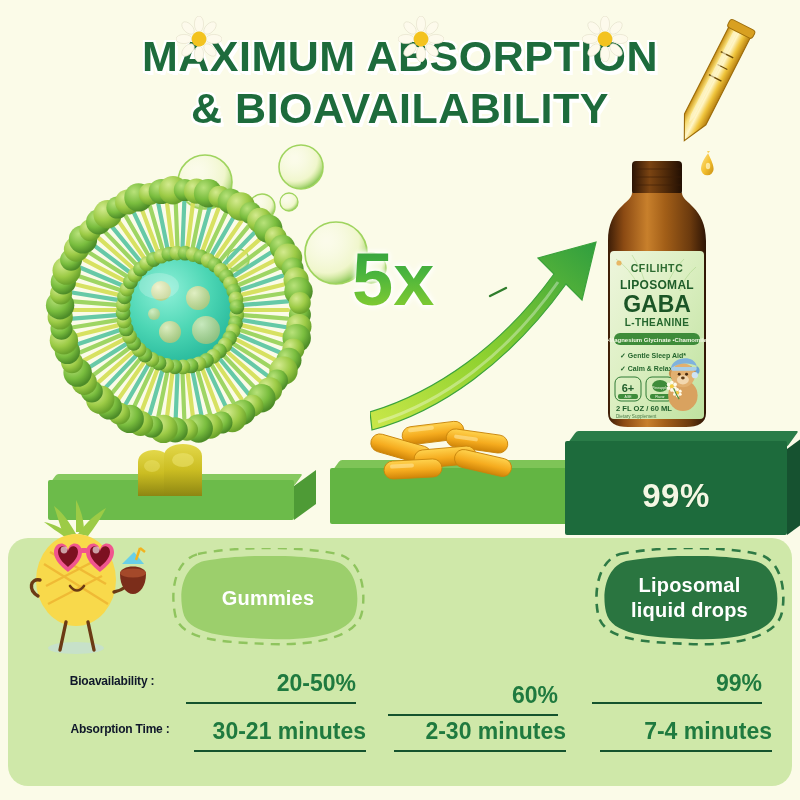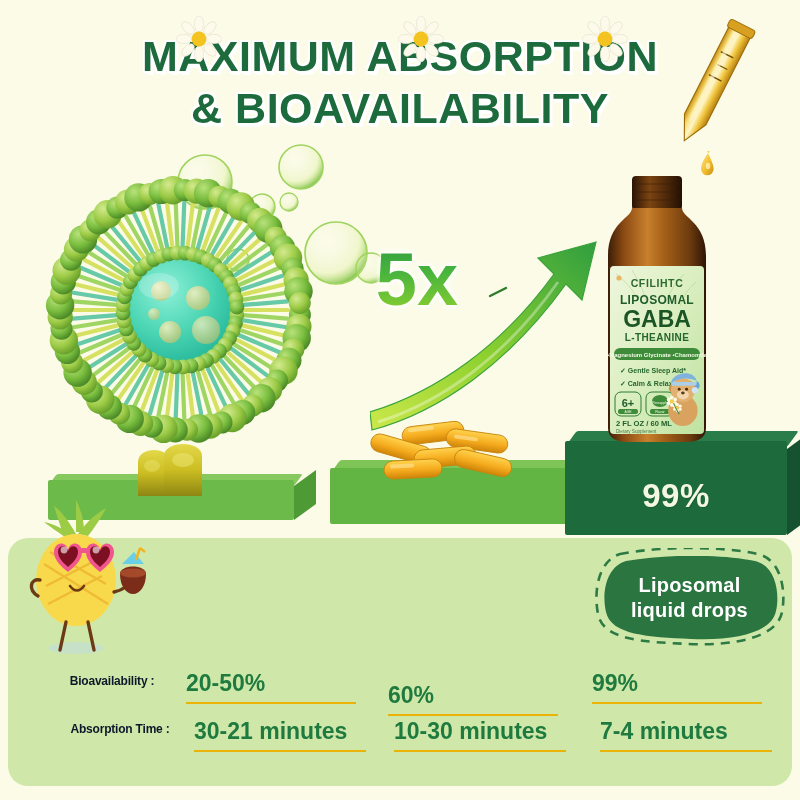--- a/index.html
+++ b/index.html
@@ -27,21 +27,21 @@
 
   
   .liposome{position:absolute;left:28px;top:160px;width:310px;height:300px;}
 
   
   .bubbles{position:absolute;left:150px;top:120px;width:260px;height:170px;}
 
   
   .five-x{
     position:absolute;left:352px;top:243px;width:130px;
-    font-size:74px;font-weight:bold;line-height:74px;text-align:center;
+    font-size:74px;font-weight:bold;line-height:74px;text-align:left;
     background:linear-gradient(180deg,#2f9e3f 0%,#49b43d 40%,#8fd12e 100%);
     -webkit-background-clip:text;background-clip:text;color:transparent;
     -webkit-text-stroke:0px transparent;
     filter:drop-shadow(0 0 3px #ffffff) drop-shadow(0 0 2px #ffffff);
   }
 
   
   .arrow{position:absolute;left:370px;top:240px;width:260px;height:200px;}
 
   
@@ -68,21 +68,21 @@
     position:absolute;left:0;top:52px;width:222px;text-align:center;
     font-size:33px;font-weight:bold;color:#f4f7e3;letter-spacing:.5px;
     text-shadow:1px 1px 0 rgba(0,0,0,.12);
   }
 
   
   .gummies{position:absolute;left:130px;top:440px;width:110px;height:58px;}
   .capsules{position:absolute;left:350px;top:420px;width:180px;height:70px;}
 
   
-  .bottle{position:absolute;left:592px;top:170px;width:130px;height:275px;}
+  .bottle{position:absolute;left:592px;top:155px;width:130px;height:275px;}
 
   
   .panel{
     position:absolute;left:8px;top:538px;width:784px;height:248px;
     background:#cfe8a9;border-radius:20px;
   }
   .pineapple{position:absolute;left:14px;top:500px;width:150px;height:160px;}
 
   
   .blobs{position:absolute;left:0;top:548px;width:800px;height:100px;}
@@ -105,23 +105,23 @@
 
   
   .row{position:absolute;left:0;width:800px;height:46px;}
   #row1{top:668px;}
   #row2{top:716px;margin-left:8px;}
   .row-label{
     position:absolute;left:22px;top:6px;width:180px;text-align:center;
     font-size:12px;font-weight:bold;color:#0f172a;letter-spacing:-.2px;
   }
   .cell{
-    position:absolute;top:2px;text-align:left;
+    position:absolute;top:2px;text-align:right;
     font-size:23px;font-weight:bold;color:#1f7a3f;
-    padding-bottom:5px;border-bottom:2px solid #eab308;
+    padding-bottom:5px;border-bottom:2px solid #14532d;
   }
   #row1 .c1{left:186px;width:170px;}
   #row1 .c2{left:388px;width:170px;margin-top:12px;}
   #row1 .c3{left:592px;width:170px;}
   #row2 .c1{left:186px;width:172px;}
   #row2 .c2{left:386px;width:172px;}
   #row2 .c3{left:592px;width:172px;}
 </style>
 </head>
 <body>
@@ -642,20 +642,31 @@
         <ellipse cx="13" cy="11" rx="13" ry="4.6" fill="#a4492a"></ellipse>
         <path d="M2 2 L14 -10 L24 2 Z" fill="#69d0e8"></path>
         <line x1="16" y1="-2" x2="20" y2="-14" stroke="#f2b31f" stroke-width="2.4"></line>
         <line x1="20" y1="-14" x2="25" y2="-10" stroke="#f2b31f" stroke-width="2.4"></line>
       </g>
     </svg>
   </div>
 
   <div class="blobs">
 
+    <div class="blob-wrap" id="blob1">
+      <svg class="blob-dash" viewBox="0 0 200 100" preserveAspectRatio="none">
+        <path d="M30 6 C70 -2 130 -2 170 6 C194 12 198 44 194 64 C190 88 150 98 100 96
+                 C52 94 12 92 7 66 C2 40 8 12 30 6 Z" fill="none" stroke="#8fc45e" stroke-width="2.4" stroke-dasharray="9 7"></path>
+      </svg>
+      <svg class="blob-fill" viewBox="0 0 184 84" preserveAspectRatio="none">
+        <path d="M28 5 C66 -2 122 -2 158 5 C180 10 184 38 180 55 C176 76 140 85 94 83
+                 C50 81 12 79 7 56 C2 34 8 10 28 5 Z" fill="#9ccf6c"></path>
+      </svg>
+      <div class="blob-text">Gummies</div>
+    </div>
 
 
     <div class="blob-wrap" id="blob3">
       <svg class="blob-dash" viewBox="0 0 195 100" preserveAspectRatio="none">
         <path d="M28 6 C70 -2 128 -2 166 6 C190 12 194 44 190 64 C186 88 146 98 97 96
                  C51 94 11 92 6 66 C1 40 8 12 28 6 Z" fill="none" stroke="#2e7a45" stroke-width="2.6" stroke-dasharray="9 7"></path>
       </svg>
       <svg class="blob-fill" viewBox="0 0 179 84" preserveAspectRatio="none">
         <path d="M26 5 C66 -2 120 -2 155 5 C176 10 180 38 176 55 C172 76 137 85 91 83
                  C48 81 11 79 6 56 C1 34 8 10 26 5 Z" fill="#2a7540"></path>
@@ -714,17 +725,17 @@
   <div class="row" id="row1">
     <div class="row-label">Bioavailability :</div>
     <div class="cell c1">20-50%</div>
     <div class="cell c2">60%</div>
     <div class="cell c3">99%</div>
   </div>
 
   <div class="row" id="row2">
     <div class="row-label">Absorption Time :</div>
     <div class="cell c1">30-21 minutes</div>
-    <div class="cell c2">10-30 minutes</div>
+    <div class="cell c2">2-30 minutes</div>
     <div class="cell c3">7-4 minutes</div>
   </div>
 
 </div>
 
 </body></html>

